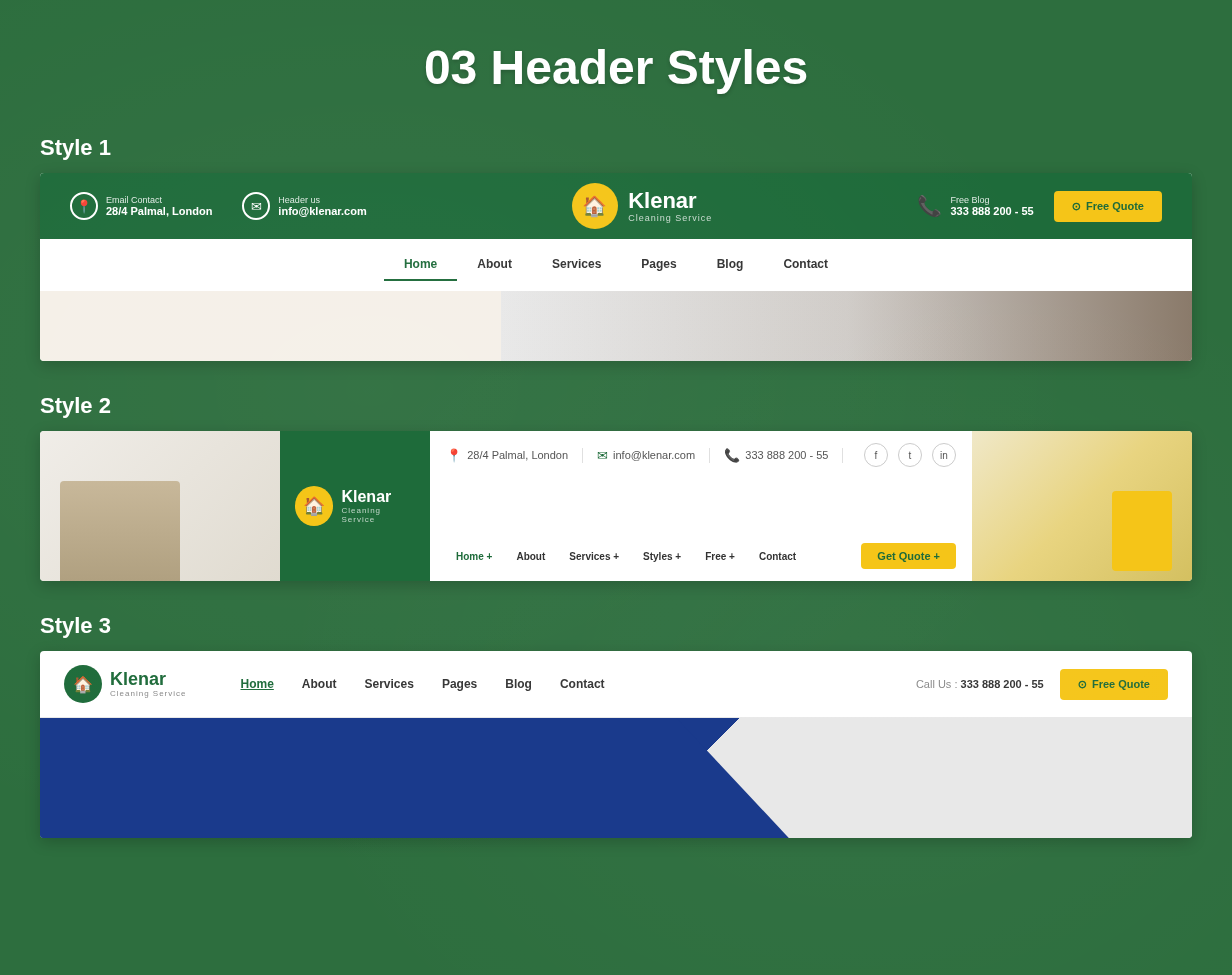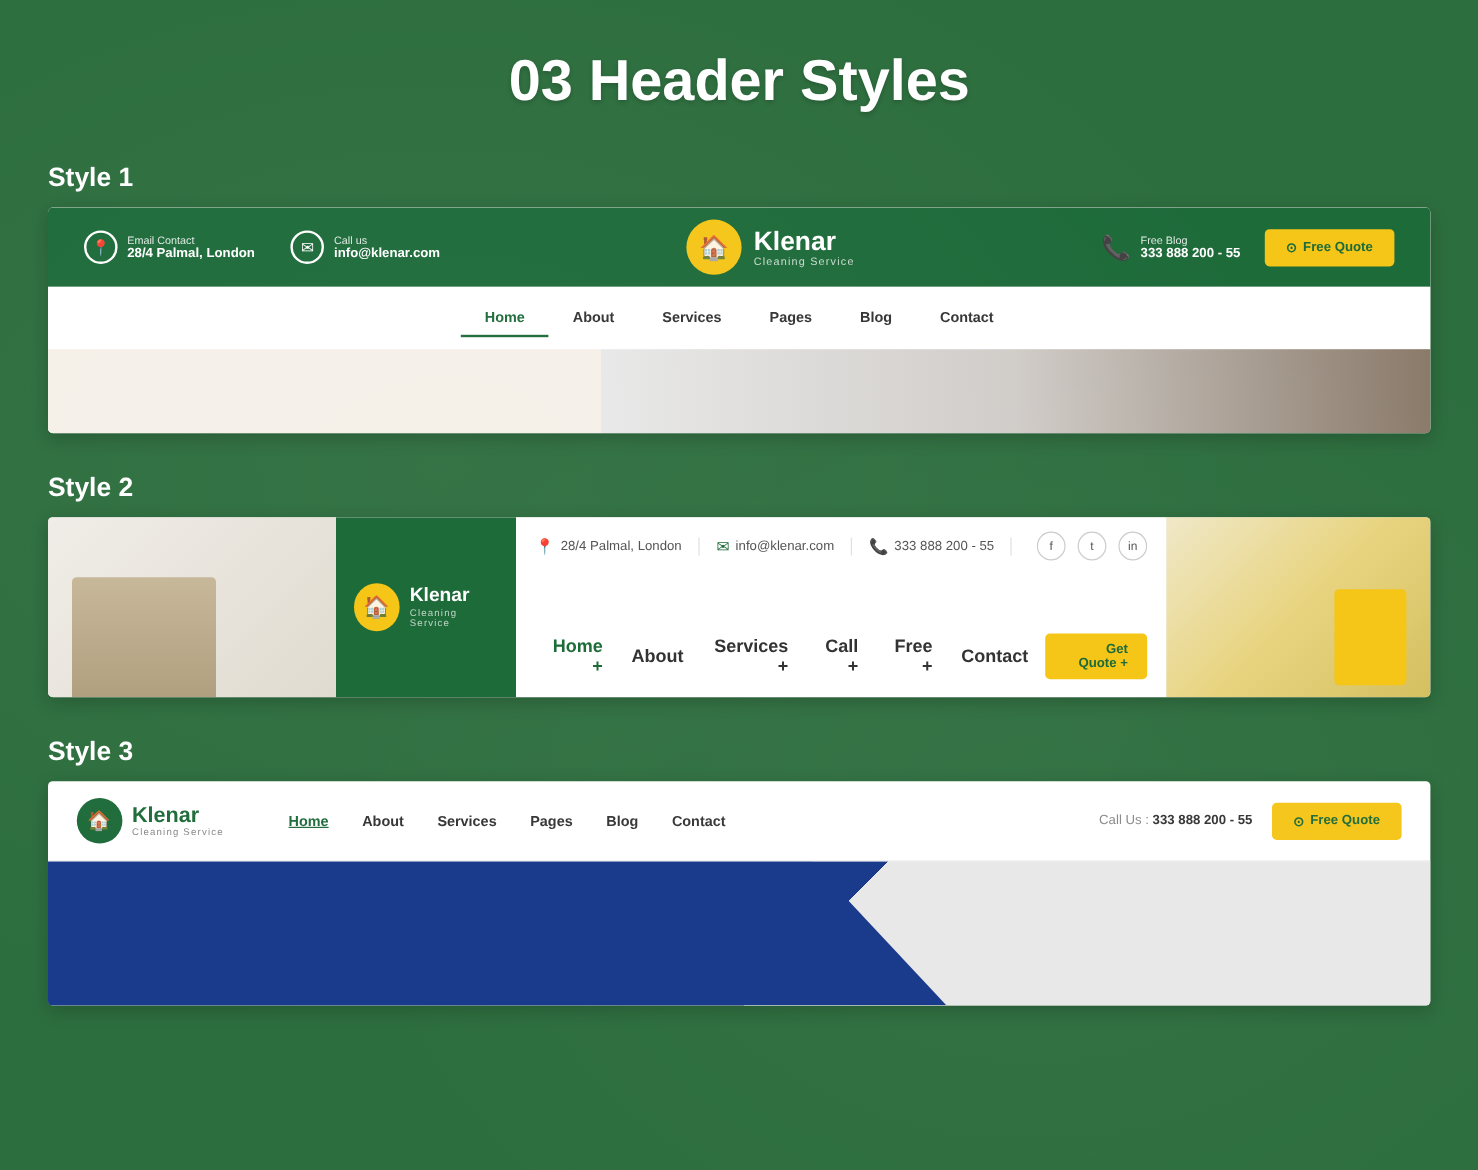--- a/index.html
+++ b/index.html
@@ -273,21 +273,21 @@
       font-size: 10px;
       color: #555;
       cursor: pointer;
     }
     .h2-nav-bar {
       display: flex;
       align-items: center;
       gap: 4px;
     }
     .h2-nav-item {
-      font-size: 15px;
+      font-size: 10px;
       font-weight: 600;
       color: #333;
       padding: 5px 10px;
       cursor: pointer;
       text-align: right;
     }
     .h2-nav-item.active { color: #1e6b3a; }
     .h2-quote-btn {
       margin-left: auto;
       background: #f5c518;
@@ -437,21 +437,21 @@
         <div class="h1-info-item">
           <div class="icon">📍</div>
           <div class="h1-info-text">
             <small>Email Contact</small>
             <span>28/4 Palmal, London</span>
           </div>
         </div>
         <div class="h1-info-item">
           <div class="icon">✉</div>
           <div class="h1-info-text">
-            <small>Call us</small>
+            <small>Header us</small>
             <span>info@klenar.com</span>
           </div>
         </div>
       </div>
 
       <div class="h1-logo">
         <div class="h1-logo-icon">🏠</div>
         <div class="h1-logo-text">
           <div class="brand">Klenar</div>
           <div class="sub">Cleaning Service</div>
@@ -520,21 +520,21 @@
           <div class="h2-social-icon">f</div>
           <div class="h2-social-icon">t</div>
           <div class="h2-social-icon">in</div>
         </div>
       </div>
 
       <div class="h2-nav-bar">
         <a class="h2-nav-item active">Home +</a>
         <a class="h2-nav-item">About</a>
         <a class="h2-nav-item">Services +</a>
-        <a class="h2-nav-item">Call +</a>
+        <a class="h2-nav-item">Styles +</a>
         <a class="h2-nav-item">Free +</a>
         <a class="h2-nav-item">Contact</a>
         <button class="h2-quote-btn">Get Quote +</button>
       </div>
     </div>
 
     <div class="h2-right-img"></div>
   </div>
 </div>
 

